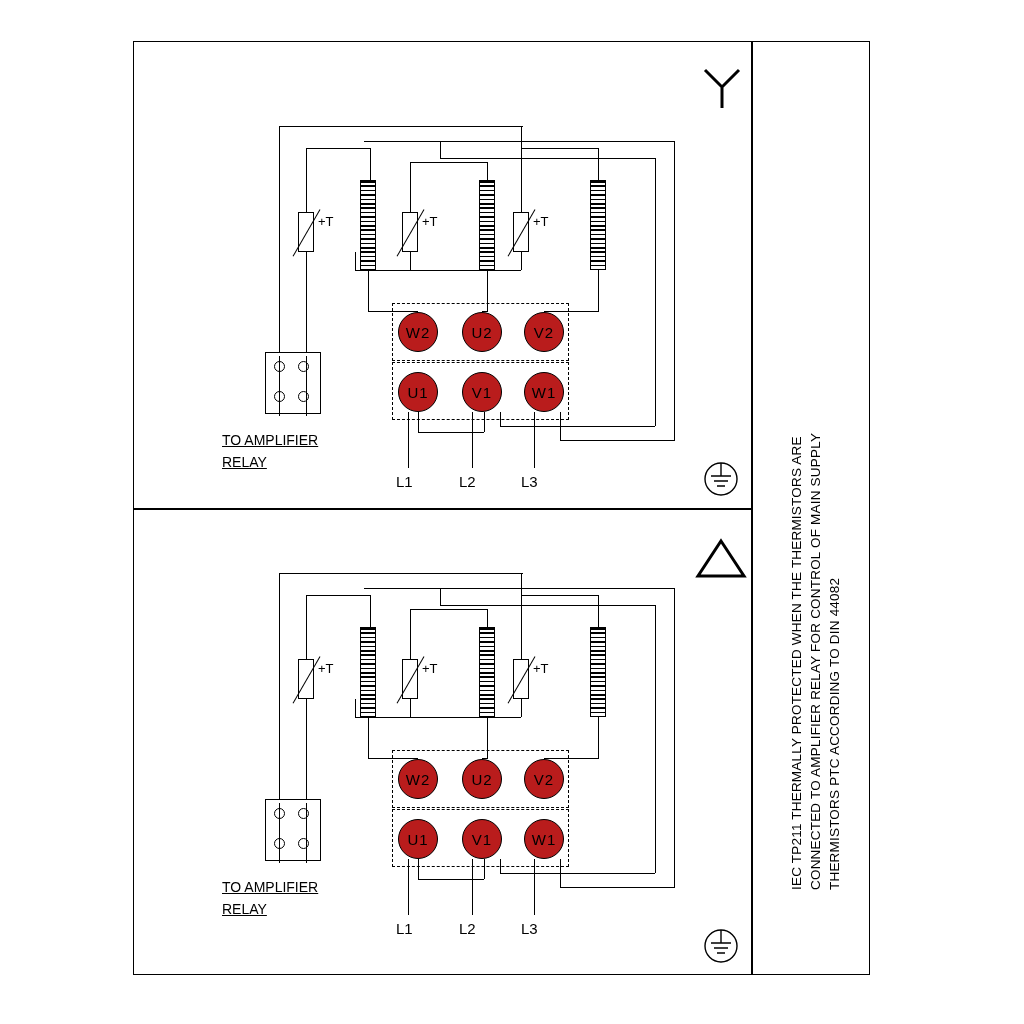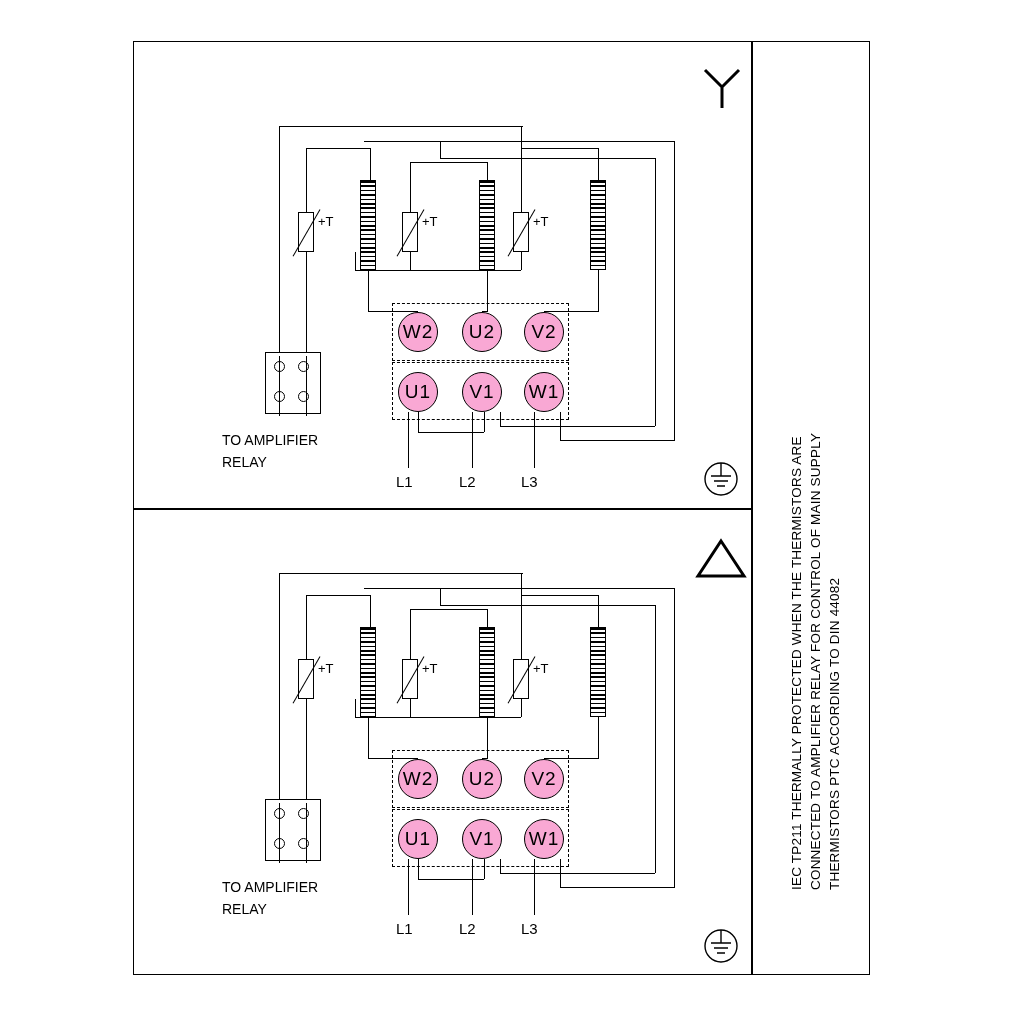--- a/index.html
+++ b/index.html
@@ -42,22 +42,22 @@
   .wire.v { width: 1.2px; }
 
   
   .term {
     position: absolute;
     width: 40px;
     height: 40px;
     border: 1.4px solid #000;
     border-radius: 50%;
     box-sizing: border-box;
-    background: #f9a8d4;
-    font-size: 19px;
+    background: #b91c1c;
+    font-size: 15px;
     letter-spacing: 1px;
     display: flex;
     align-items: center;
     justify-content: center;
   }
   
   .dashbox {
     position: absolute;
     border: 1.2px dashed #000;
     box-sizing: border-box;
@@ -114,20 +114,21 @@
     height: 11px;
     border: 1.3px solid #000;
     border-radius: 50%;
     box-sizing: border-box;
     background: #fff;
   }
   .label {
     position: absolute;
     font-size: 14px;
     white-space: nowrap;
+    text-decoration: underline;
   }
   .phase-label { position: absolute; font-size: 15px; }
 
   
   .sym-star { position: absolute; }
   .sym-delta { position: absolute; }
   .sym-earth { position: absolute; }
 
   
   .sidetext {

